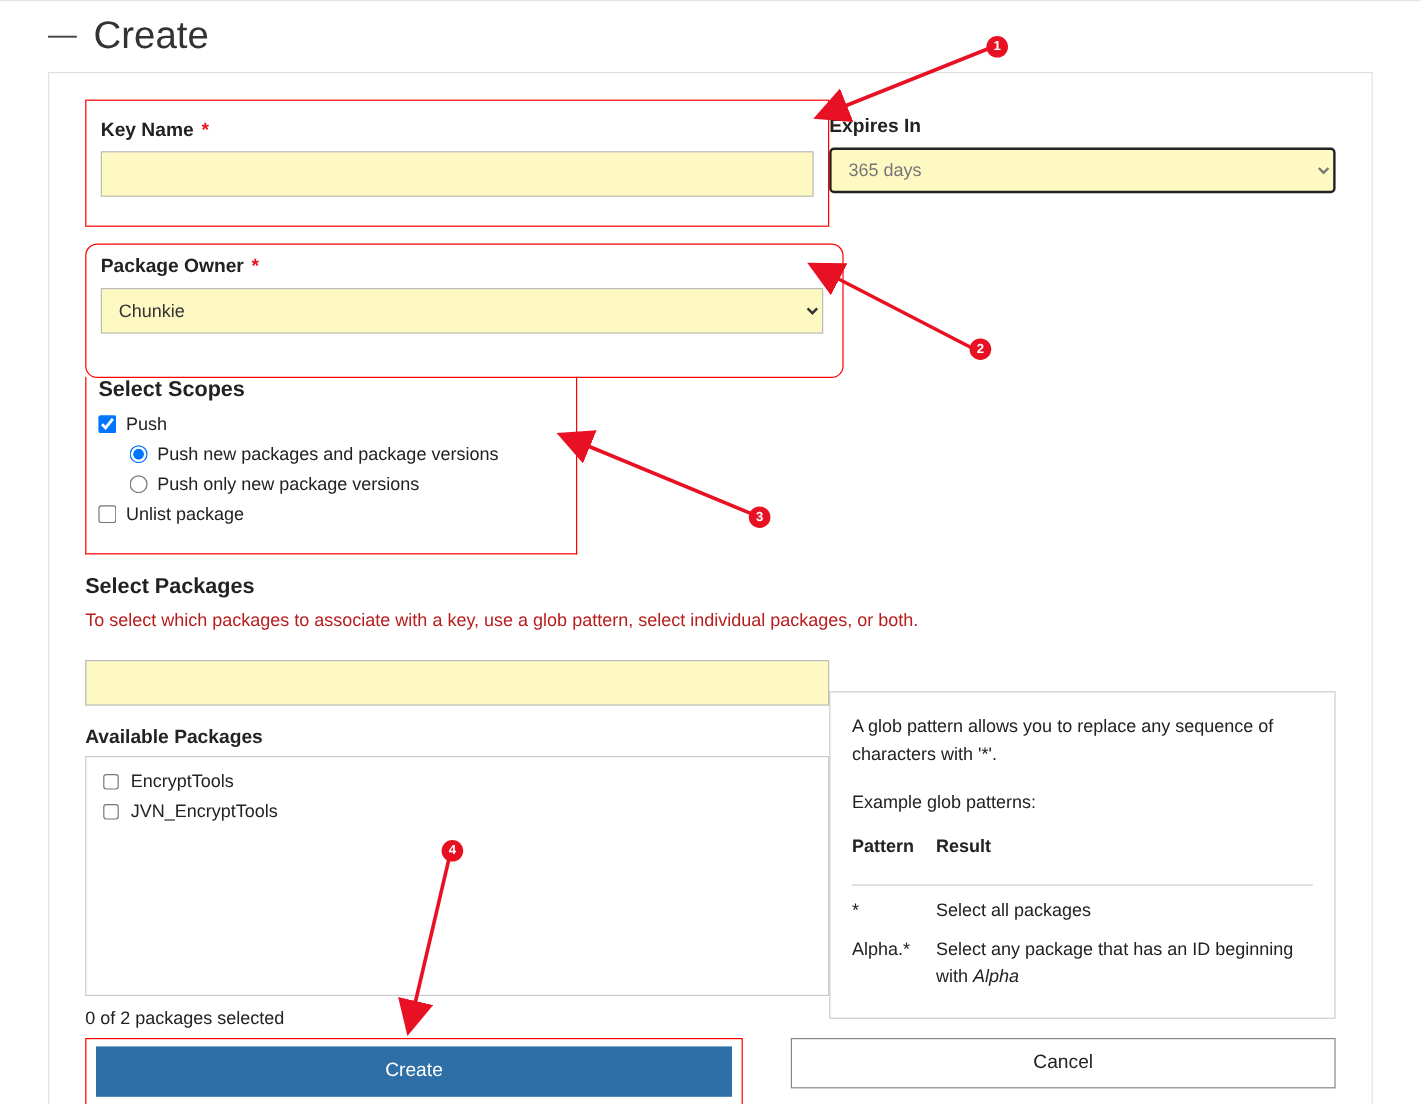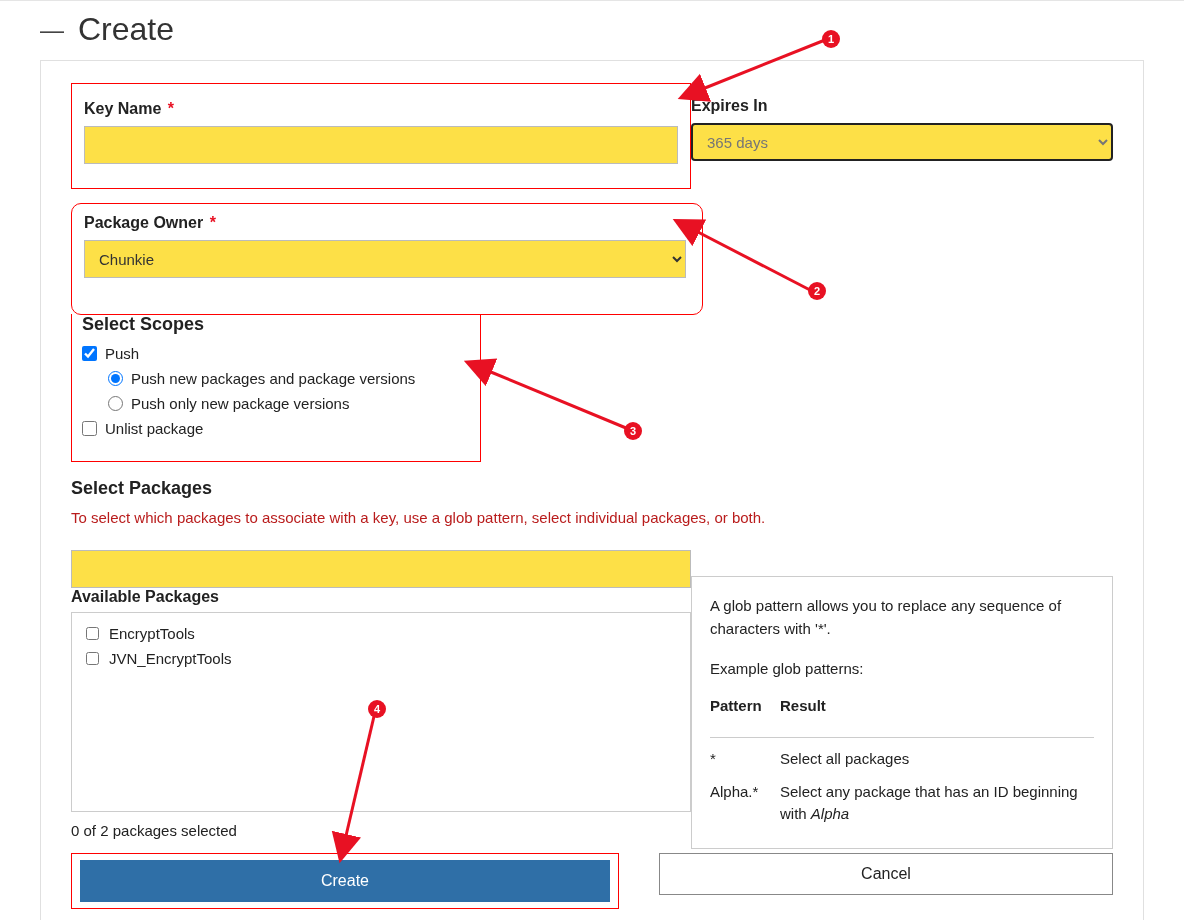--- a/index.html
+++ b/index.html
@@ -51,21 +51,21 @@
     margin-bottom: 8px;
   }
   .required { color: #e81123; margin-left: 2px; }
   .text-input, .select-input {
     width: 100%;
     height: 38px;
     border: 1px solid #bbb;
     padding: 6px 10px;
     font-size: 15px;
     font-family: inherit;
-    background: #fde047;
+    background: #fef9c3;
   }
   .select-expires {
     border: 2px solid #222;
     border-radius: 4px;
     color: #767676;
   }
   .select-owner {
     color: #333;
   }
   .redbox {
@@ -234,21 +234,21 @@
     </div>
 
     <div style="margin-top:16px">
       <div class="subheading">Select Packages</div>
       <p class="desc">To select which packages to associate with a key, use a glob pattern, select individual packages, or both.</p>
 
       <div class="two-col">
         <div class="col-left">
           <input type="text" class="text-input" value="" style="">
 
-          <label class="glob-label" style="">Available Packages</label>
+          <label class="glob-label" style="margin-top:18px">Available Packages</label>
           <div class="pkg-box">
             <div class="pkg-item">
               <input type="checkbox" style="">
               <span>EncryptTools</span>
             </div>
             <div class="pkg-item">
               <input type="checkbox" style="">
               <span>JVN_EncryptTools</span>
             </div>
           </div>

